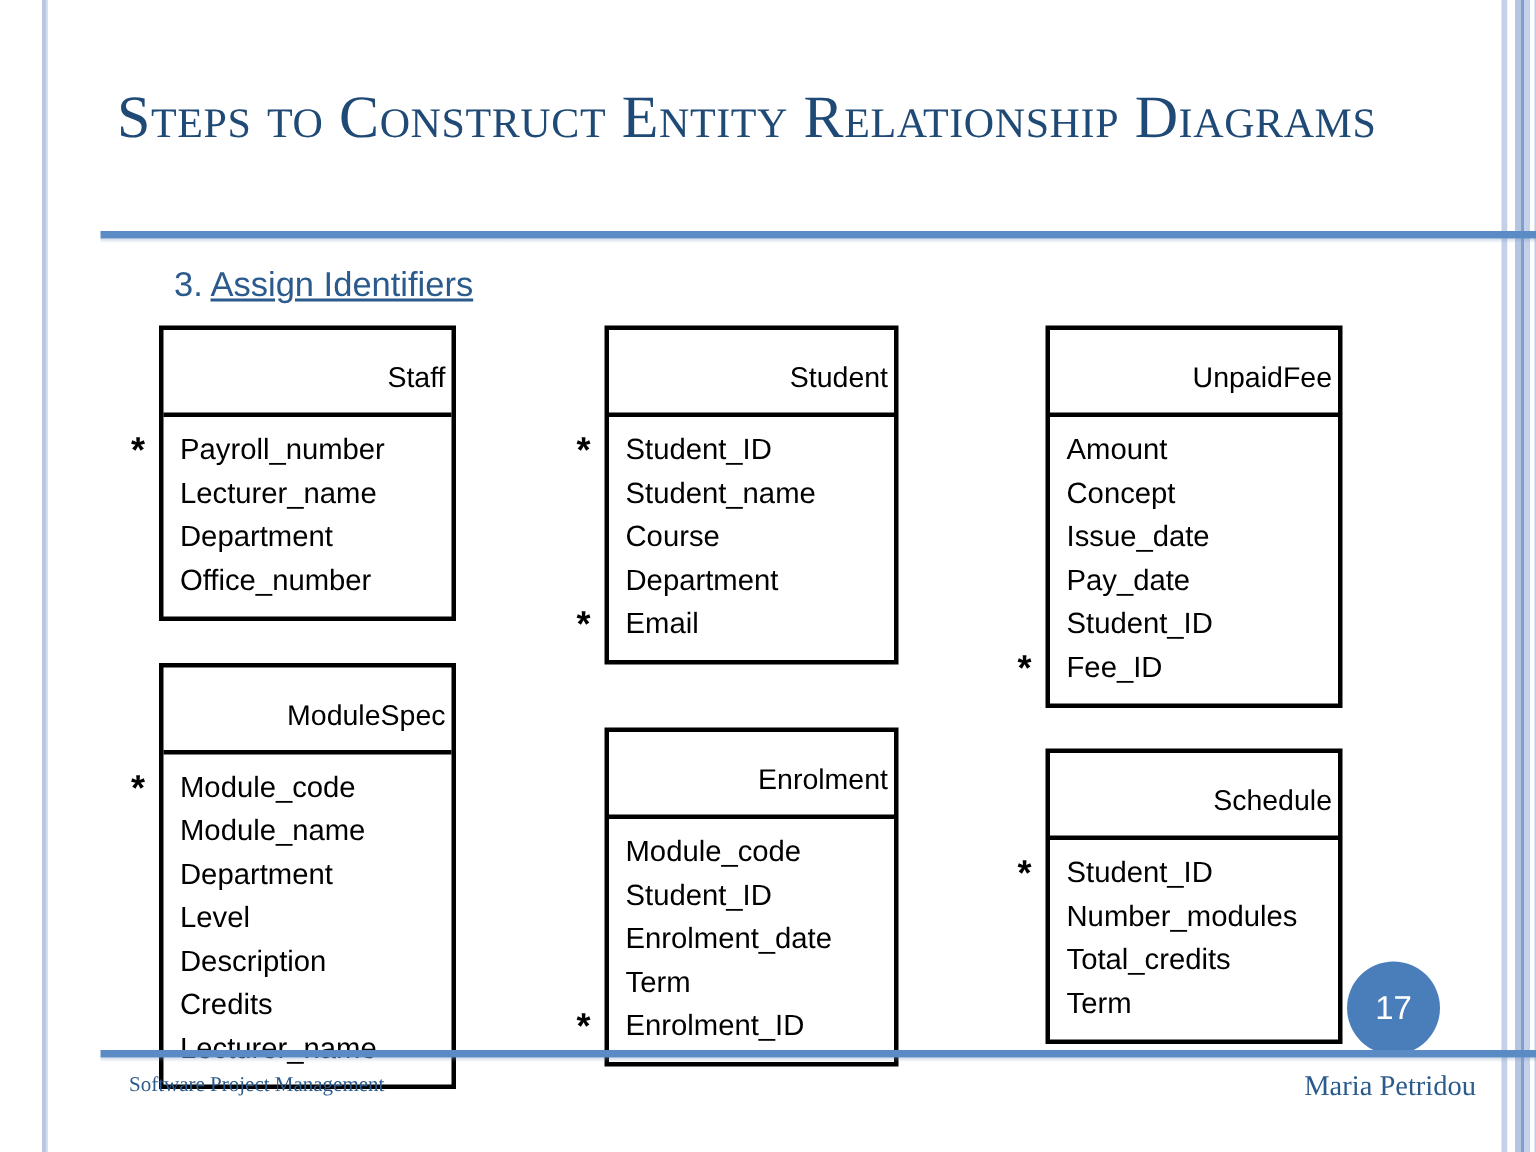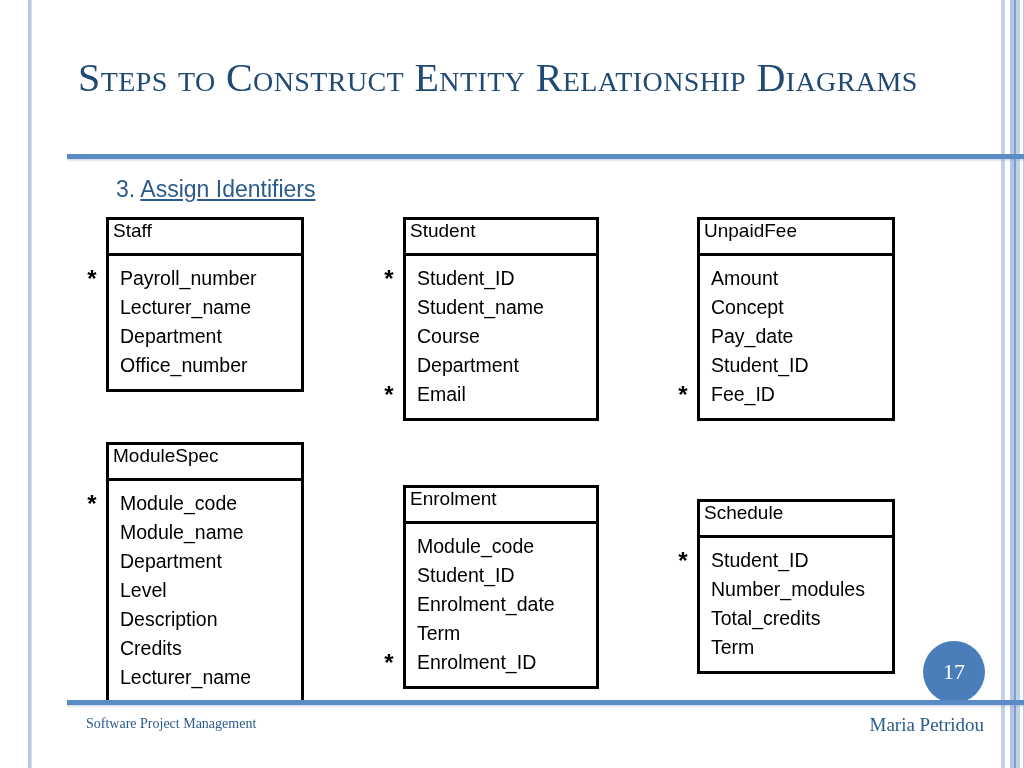--- a/index.html
+++ b/index.html
@@ -83,24 +83,24 @@
 
   
   .entity {
     position: absolute;
     border: 3px solid #000000;
     background: #ffffff;
     box-sizing: border-box;
   }
   .entity-header {
     border-bottom: 3px solid #000000;
-    text-align: left;
+    text-align: right;
     font-size: 19px;
     color: #000000;
-    padding: 0 4px 11px 4px;
+    padding: 22px 4px 11px 4px;
     line-height: 22px;
   }
   .entity-body {
     padding: 8px 0 9px 0;
   }
   .attr-row {
     position: relative;
     font-size: 19.5px;
     line-height: 29px;
     color: #000000;
@@ -149,28 +149,28 @@
     right: 60px;
     top: 714px;
     font-family: "Liberation Serif", serif;
     font-size: 19px;
     color: #2b5b8c;
   }
 
   
   .page-bubble {
     position: absolute;
-    left: 903px;
+    left: 878px;
     top: 641px;
     width: 62px;
     height: 62px;
     border-radius: 50%;
     background: #4a7ebb;
     color: #ffffff;
-    font-family: Liberation Serif, serif;
+    font-family: Liberation Sans, sans-serif;
     font-size: 22px;
     display: flex;
     align-items: center;
     justify-content: center;
   }
 </style>
 </head>
 <body>
 
 <div class="slide">
@@ -212,20 +212,21 @@
           <div class="attr-row"><span>Course</span></div>
           <div class="attr-row"><span>Department</span></div>
           <div class="attr-row"><span class="attr-star">*</span><span>Email</span></div>
         </div>
       </div>
       <div class="entity" style="left: 677px; top: 217px; width: 198px;">
         <div class="entity-header">UnpaidFee</div>
         <div class="entity-body">
           <div class="attr-row"><span>Amount</span></div>
           <div class="attr-row"><span>Concept</span></div>
+          <div class="attr-row"><span>Issue_date</span></div>
           <div class="attr-row"><span>Pay_date</span></div>
           <div class="attr-row"><span>Student_ID</span></div>
           <div class="attr-row"><span class="attr-star">*</span><span>Fee_ID</span></div>
         </div>
       </div>
       <div class="entity" style="left: 86px; top: 442px; width: 198px;">
         <div class="entity-header">ModuleSpec</div>
         <div class="entity-body">
           <div class="attr-row"><span class="attr-star">*</span><span>Module_code</span></div>
           <div class="attr-row"><span>Module_name</span></div>

